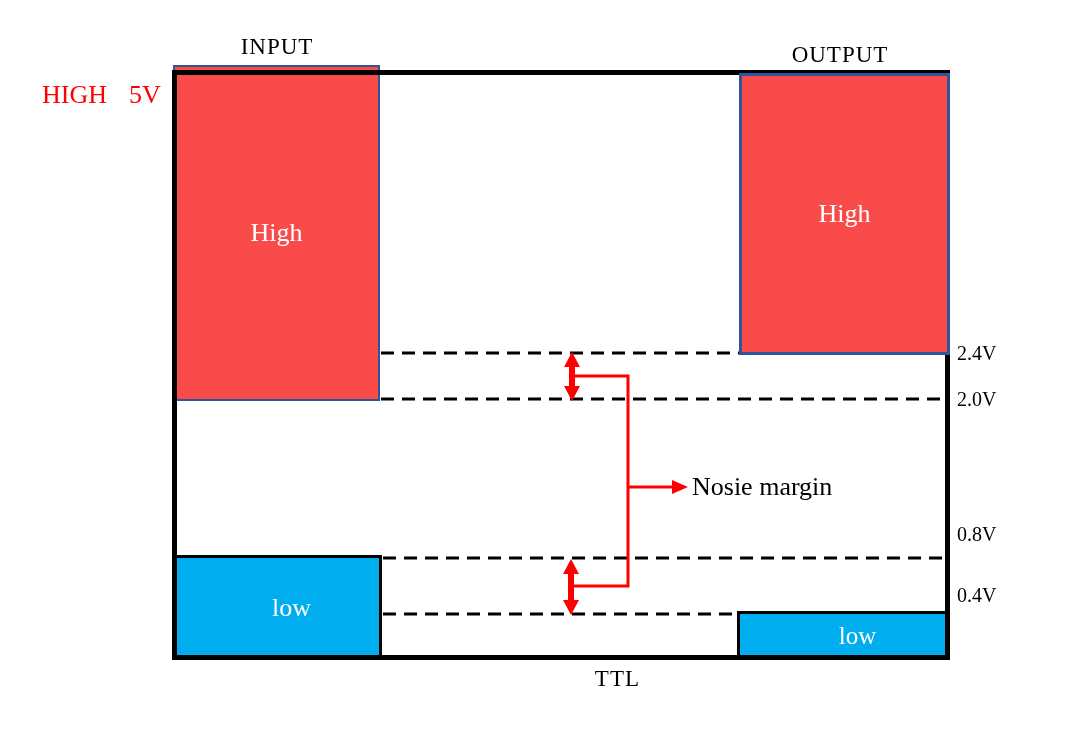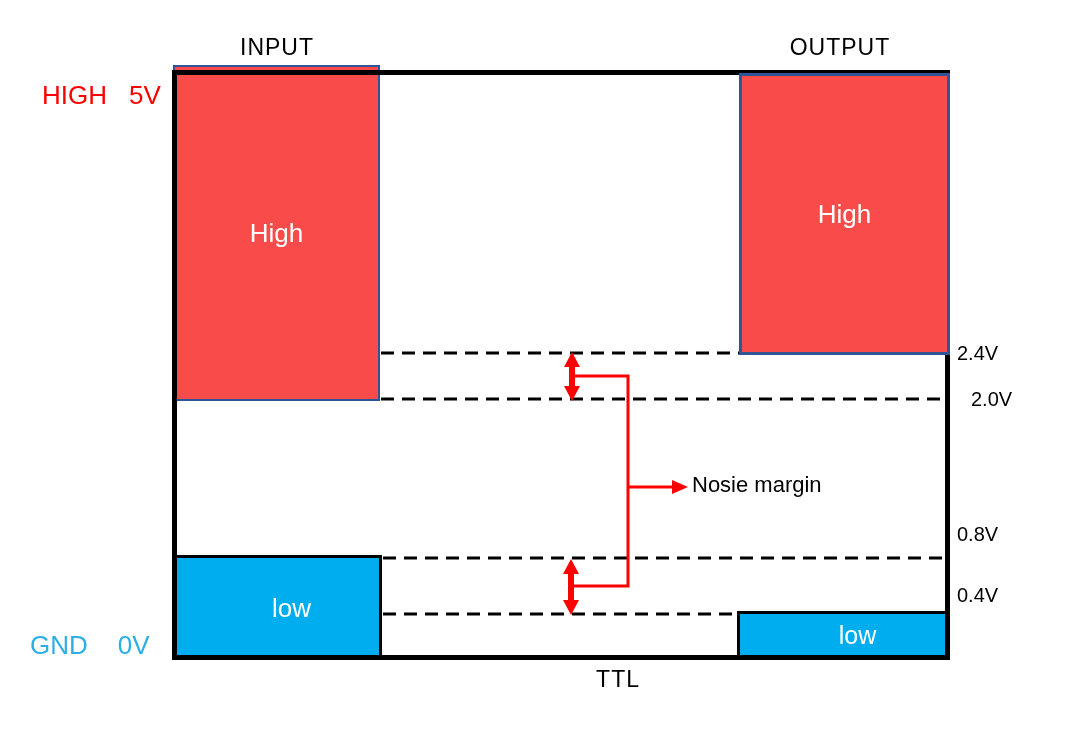--- a/index.html
+++ b/index.html
@@ -1,20 +1,20 @@
 <!DOCTYPE html>
 <html style="--high-block-fill: #FA4B4B; --high-block-border: #2F5597; --low-block-fill: #00AEEF; --low-block-border: #000000; --annotation-red: #FF0000; --high-text-color: #FF0000; --gnd-text-color: #2BAEE8; --outline-black: #000000;"><head>
 <meta charset="utf-8">
 <style>
   html,body { margin:0; padding:0; background:#ffffff; }
   .canvas {
     position:relative;
     width:1072px; height:739px;
     background:#ffffff;
-    font-family:Liberation Sans, sans-serif;
+    font-family:Liberation Serif, serif;
     overflow:hidden;
   }
   .abs { position:absolute; }
 
   
   .main-box {
     left:172px; top:70px; width:778px; height:590px;
     border:5px solid var(--outline-black,#000);
     box-sizing:border-box;
     z-index:3; pointer-events:none;
@@ -46,50 +46,46 @@
   .overlay-svg { left:0; top:0; width:1076px; height:739px; z-index:6; pointer-events:none; }
   .dash-line { stroke:var(--outline-black,#000); stroke-width:3; stroke-dasharray:13 8; fill:none; }
   .red-line  { stroke:var(--annotation-red,#FF0000); stroke-width:3; fill:none; }
   .red-shaft { stroke:var(--annotation-red,#FF0000); stroke-width:6; fill:none; }
   .red-head  { fill:var(--annotation-red,#FF0000); stroke:none; }
 
   
   .txt { z-index:7; color:#000; white-space:nowrap; }
   .col-label { width:160px; text-align:center; font-size:23px; letter-spacing:1px; }
   .input-col-label  { left:197px; top:34px; }
-  .output-col-label { left:760px; top:34px; }
+  .output-col-label { left:760px; top:42px; }
 
   .axis-pair { display:flex; font-size:26px; }
   .high-axis-label { left:42px; top:80px;  color:var(--high-text-color,#FF0000); gap:22px; }
   .gnd-axis-label  { left:30px; top:630px; color:var(--gnd-text-color,#2BAEE8);  gap:30px; }
 
   .level-label { left:957px; width:80px; font-size:20px; line-height:26px; }
   .level-v24 { top:340px; }
-  .level-v20 { top:386px;margin-left:14px; }
+  .level-v20 { top:386px; }
   .level-v08 { top:521px; }
   .level-v04 { top:582px; }
 
-  .noise-margin-label { left:692px; top:472px; font-size:22px;text-align:center; }
+  .noise-margin-label { left:692px; top:472px; font-size:26px;text-align:center; }
   .ttl-caption { left:480px; top:666px; width:160px; text-align:right; font-size:23px; letter-spacing:1px; }
 </style>
 </head>
 <body>
 
 <div class="canvas">
 
   <div class="abs txt col-label input-col-label">INPUT</div>
   <div class="abs txt col-label output-col-label">OUTPUT</div>
 
   <div class="abs txt axis-pair high-axis-label">
     <span>HIGH</span>
     <span>5V</span>
-  </div>
-  <div class="abs txt axis-pair gnd-axis-label">
-    <span>GND</span>
-    <span>0V</span>
   </div>
 
   <div class="abs block block-high input-high">
     <span class="block-label">High</span>
   </div>
   <div class="abs block block-high output-high">
     <span class="block-label">High</span>
   </div>
   <div class="abs block block-low input-low">
     <span class="block-label">low</span>

